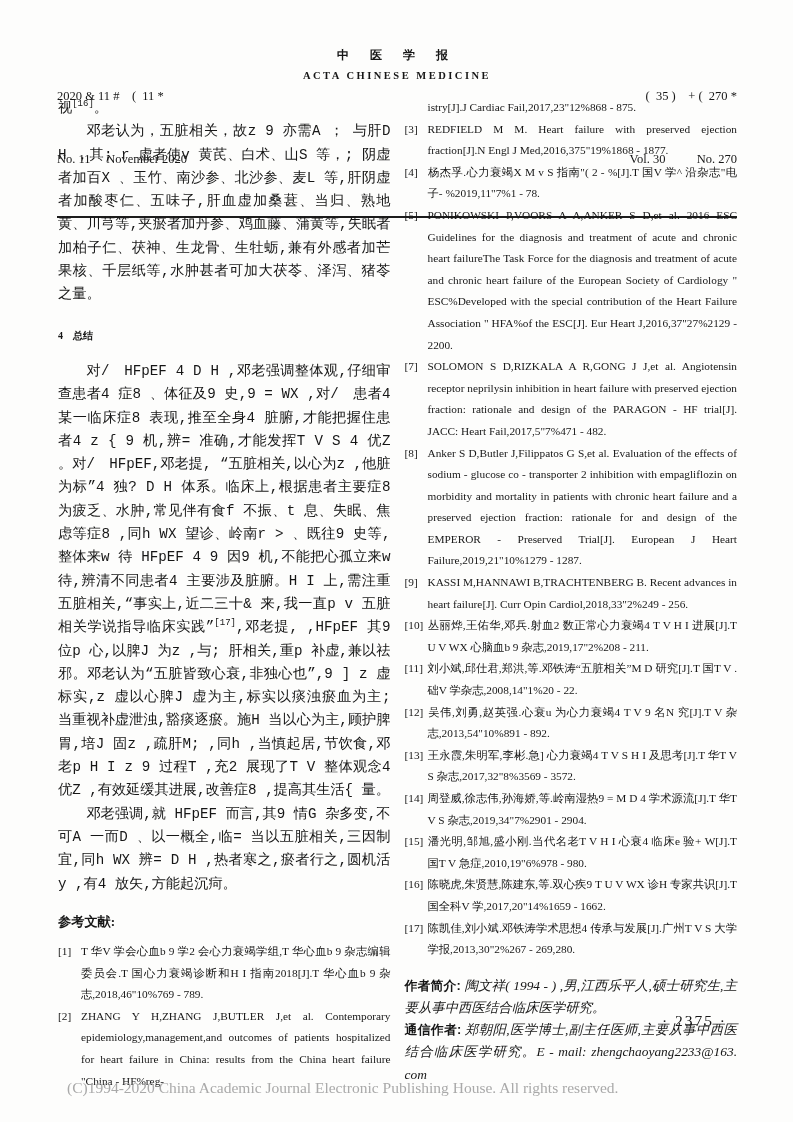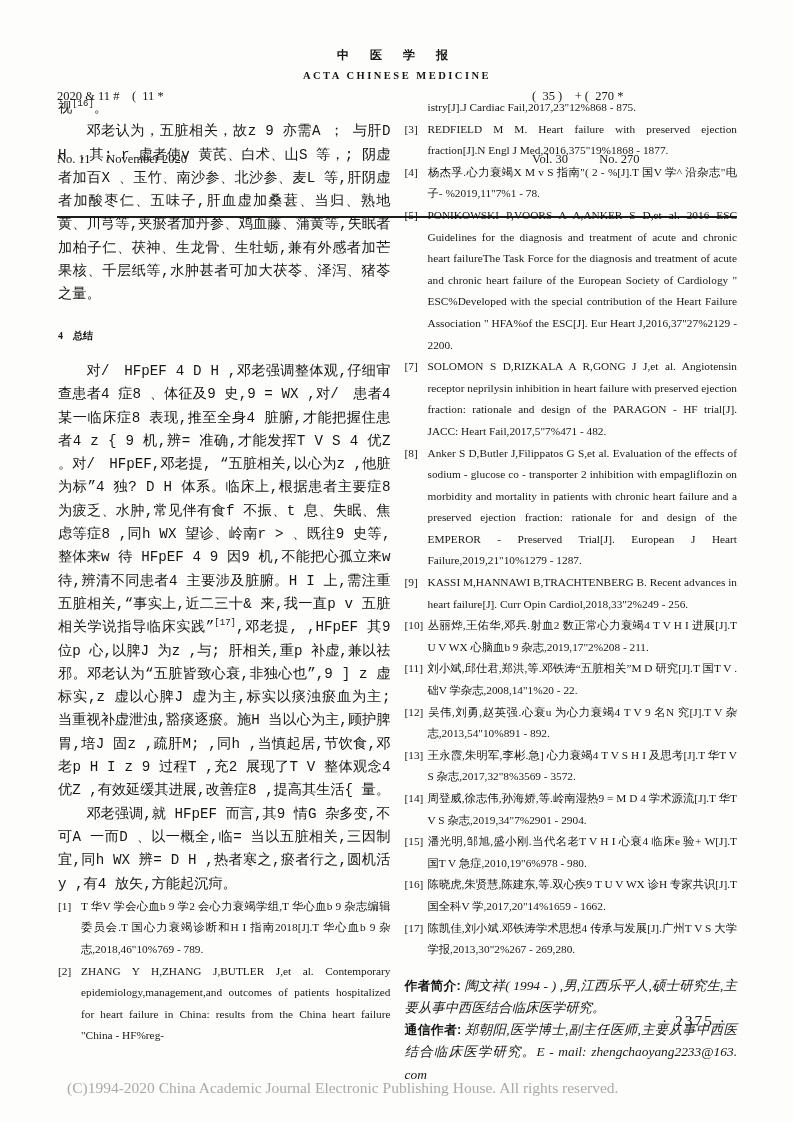--- a/index.html
+++ b/index.html
@@ -9,21 +9,21 @@
     margin:0 auto;
     background:#fdfdfc;
     color:#161616;
     font-family:"Liberation Serif","DejaVu Serif",serif;
     overflow:hidden;
   }
   
   .header{position:absolute;left:57px;right:56px;top:44px;}
   .header-row{display:flex;justify-content:space-between;align-items:flex-start;}
   .hd-left,.hd-right{width:205px;font-size:12.5px;line-height:21px;white-space:pre;}
-  .hd-right{text-align:left;}
+  .hd-right{text-align:right;}
   .hd-center{flex:1;text-align:center;}
   .journal-title{font-size:12px;letter-spacing:9px;font-weight:bold;line-height:22px;}
   .journal-sub{font-size:10.5px;letter-spacing:2.5px;line-height:19px;font-weight:bold;}
   .header-rule{border:none;border-top:2.6px solid #1c1c1c;margin:4px 0 0 0;}
   
   .columns{position:absolute;top:97px;left:58px;width:679px;display:flex;gap:14px;}
   .col{width:333px;text-align:justify;}
   .body-text{font-size:14.2px;line-height:23.3px;}
   .body-text p{margin:0;text-indent:2em;font-family:Liberation Mono, monospace;}
   .body-text p.noindent{text-indent:0;}
@@ -70,20 +70,21 @@
   </div>
 
   <div class="columns">
 
     <div class="col body-text">
       <p class="noindent"><span>视</span><sup class="cite">[16]</sup><span>。</span></p>
       <p>邓老认为，五脏相关，故z 9 亦需A ； 与肝D H ，其; r 虚者使v 黄芪、白术、山S 等，; 阴虚者加百X 、玉竹、南沙参、北沙参、麦L 等,肝阴虚者加酸枣仁、五味子,肝血虚加桑葚、当归、熟地黄、川芎等,夹瘀者加丹参、鸡血藤、蒲黄等,失眠者加柏子仁、茯神、生龙骨、生牡蛎,兼有外感者加芒果核、千层纸等,水肿甚者可加大茯苓、泽泻、猪苓之量。</p>
       <div class="sec-heading">4　总结</div>
       <p><span>对/　HFpEF 4 D H ,邓老强调整体观,仔细审查患者4 症8 、体征及9 史,9 = WX ,对/　患者4 某一临床症8 表现,推至全身4 脏腑,才能把握住患者4 z { 9 机,辨= 准确,才能发挥T V S 4 优Z 。对/　HFpEF,邓老提, “五脏相关,以心为z ,他脏为标”4 独? D H 体系。临床上,根据患者主要症8 为疲乏、水肿,常见伴有食f 不振、t 息、失眠、焦虑等症8 ,同h WX 望诊、岭南r &gt; 、既往9 史等,整体来w 待 HFpEF 4 9 因9 机,不能把心孤立来w 待,辨清不同患者4 主要涉及脏腑。H I 上,需注重五脏相关,“事实上,近二三十&amp; 来,我一直p v 五脏相关学说指导临床实践”</span><sup class="cite">[17]</sup><span>,邓老提, ,HFpEF 其9 位p 心,以脾J 为z ,与; 肝相关,重p 补虚,兼以祛邪。邓老认为“五脏皆致心衰,非独心也”,9 ] z 虚标实,z 虚以心脾J 虚为主,标实以痰浊瘀血为主; 当重视补虚泄浊,豁痰逐瘀。施H 当以心为主,顾护脾胃,培J 固z ,疏肝M; ,同h ,当慎起居,节饮食,邓老p H I z 9 过程T ,充2 展现了T V 整体观念4 优Z ,有效延缓其进展,改善症8 ,提高其生活{ 量。</span></p>
       <p>邓老强调,就 HFpEF 而言,其9 情G 杂多变,不可A 一而D 、以一概全,临= 当以五脏相关,三因制宜,同h WX 辨= D H ,热者寒之,瘀者行之,圆机活y ,有4 放矢,方能起沉疴。</p>
+      <div class="ref-heading">参考文献:</div>
       <div class="refs">
         <div class="ref"><span class="lab">[1]</span><span>T 华V 学会心血b 9 学2 会心力衰竭学组,T 华心血b 9 杂志编辑委员会.T 国心力衰竭诊断和H I 指南2018[J].T 华心血b 9 杂志,2018,46"10%769 - 789.</span></div>
         <div class="ref"><span class="lab">[2]</span><span>ZHANG Y H,ZHANG J,BUTLER J,et al. Contemporary epidemiology,management,and outcomes of patients hospitalized for heart failure in China: results from the China heart failure "China - HF%reg-</span></div>
       </div>
     </div>
 
     <div class="col refs">
       <div class="ref-cont">istry[J].J Cardiac Fail,2017,23"12%868 - 875.</div>
       <div>
         <div class="ref"><span class="lab">[3]</span><span>REDFIELD M M. Heart failure with preserved ejection fraction[J].N Engl J Med,2016,375"19%1868 - 1877.</span></div>

